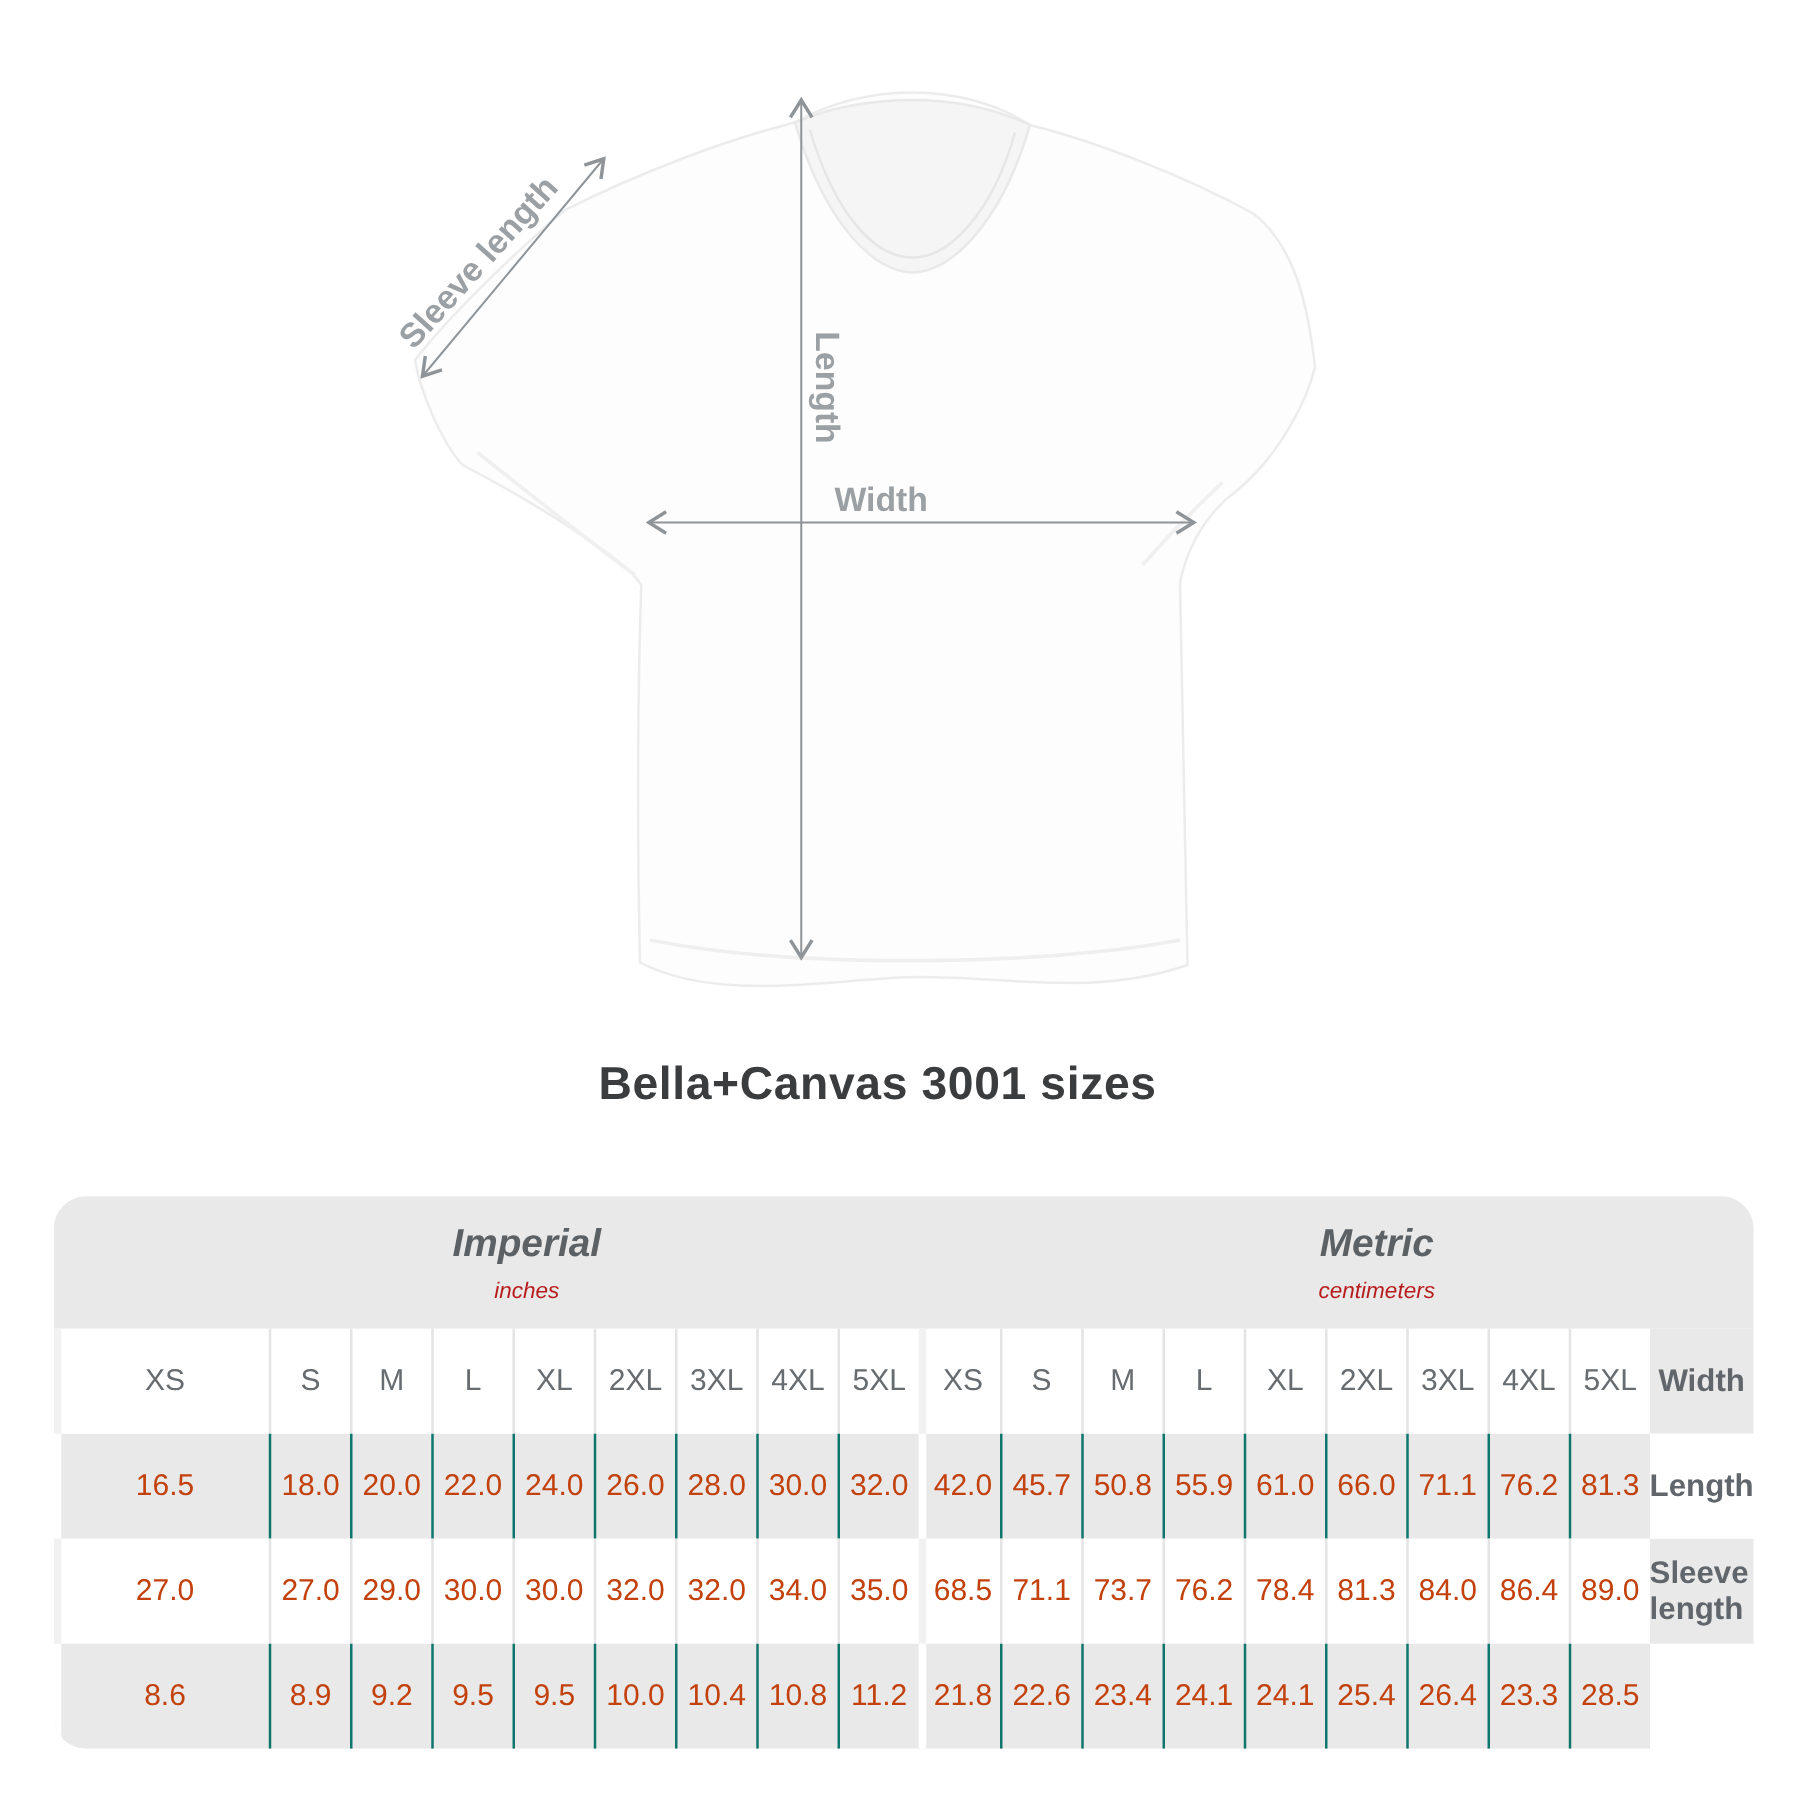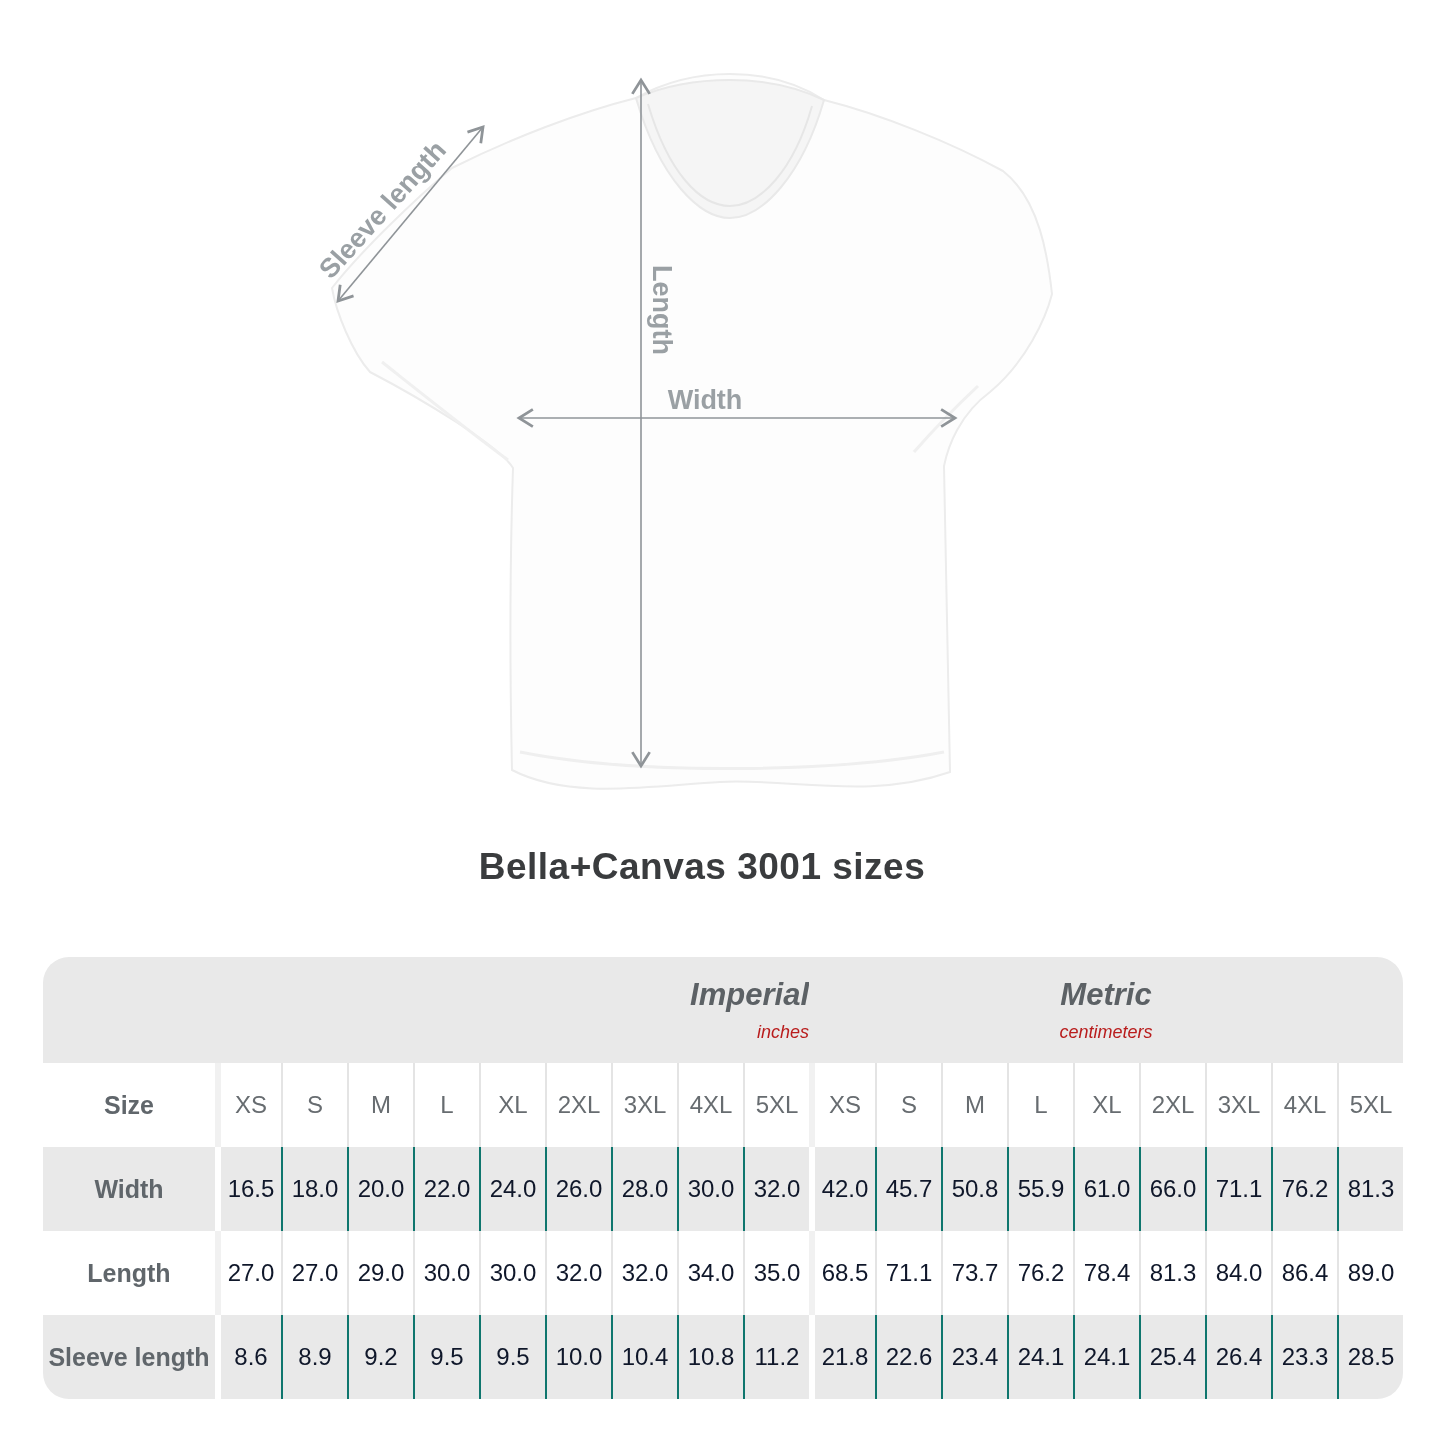--- a/index.html
+++ b/index.html
@@ -18,34 +18,34 @@
   .heading{position:absolute;left:0;top:846px;width:1404px;text-align:center;}
   .heading h1{margin:0;font-size:37px;font-weight:bold;color:#3a3c3e;letter-spacing:.5px;}
   .heading .note{margin:17px 0 0 0;font-size:22px;font-style:italic;color:#4b4d4f;}
 
   
   .size-table{position:absolute;left:43px;top:957px;width:1360px;height:442px;
       display:grid;grid-template-columns:172px repeat(18,1fr);
       grid-template-rows:106px 84px 84px 84px 84px;
       border-radius:26px;overflow:hidden;background:#fff;}
   .band{background:#e9e9e9;display:flex;flex-direction:column;align-items:center;justify-content:center;gap:9px;}
-  .band.g-imp{grid-column:1/11;align-items:flex-end;}
+  .band.g-imp{grid-column:1/11;}
   .band.g-met{grid-column:11/20;}
   .band-title{font-size:31px;font-weight:bold;font-style:italic;color:#5c6165;}
   .band-unit{font-size:18px;font-style:italic;color:#b91c1c;}
   .cell{display:flex;align-items:center;justify-content:center;font-size:24px;}
   .row-w{background:#ffffff;}
   .row-g{background:#e9e9e9;}
   .row-w.tsep{border-left:2px solid #e4e4e4;}
   .row-g.tsep{border-left:2px solid #0f766e;}
   .row-w.wsep{border-left:6px solid #f1f1f1;}
   .row-g.wsep{border-left:6px solid #ffffff;}
   .hd{font-weight:normal;color:#676c70;}
   .lab{font-weight:bold;color:#60666b;font-size:25px;}
-  .val{color:#0f172a;}
+  .val{color:#c2410c;}
 </style>
 </head>
 <body>
 
 <div class="page">
 
   <div class="figure">
     <svg class="fig-svg" width="1445" height="840" viewBox="0 0 1445 840">
       <defs>
         <marker id="chev" viewBox="0 0 12 12" refX="10.5" refY="6" markerWidth="13" markerHeight="13" orient="auto-start-reverse">
@@ -102,21 +102,20 @@
 
     <div class="band g-imp">
       <div class="band-title">Imperial</div>
       <div class="band-unit">inches</div>
     </div>
     <div class="band g-met">
       <div class="band-title">Metric</div>
       <div class="band-unit">centimeters</div>
     </div>
 
-    <div class="cell row-w lab">Size</div>
     <div class="cell row-w hd wsep">XS</div>
     <div class="cell row-w hd tsep">S</div>
     <div class="cell row-w hd tsep">M</div>
     <div class="cell row-w hd tsep">L</div>
     <div class="cell row-w hd tsep">XL</div>
     <div class="cell row-w hd tsep">2XL</div>
     <div class="cell row-w hd tsep">3XL</div>
     <div class="cell row-w hd tsep">4XL</div>
     <div class="cell row-w hd tsep">5XL</div>
     <div class="cell row-w hd wsep">XS</div>

